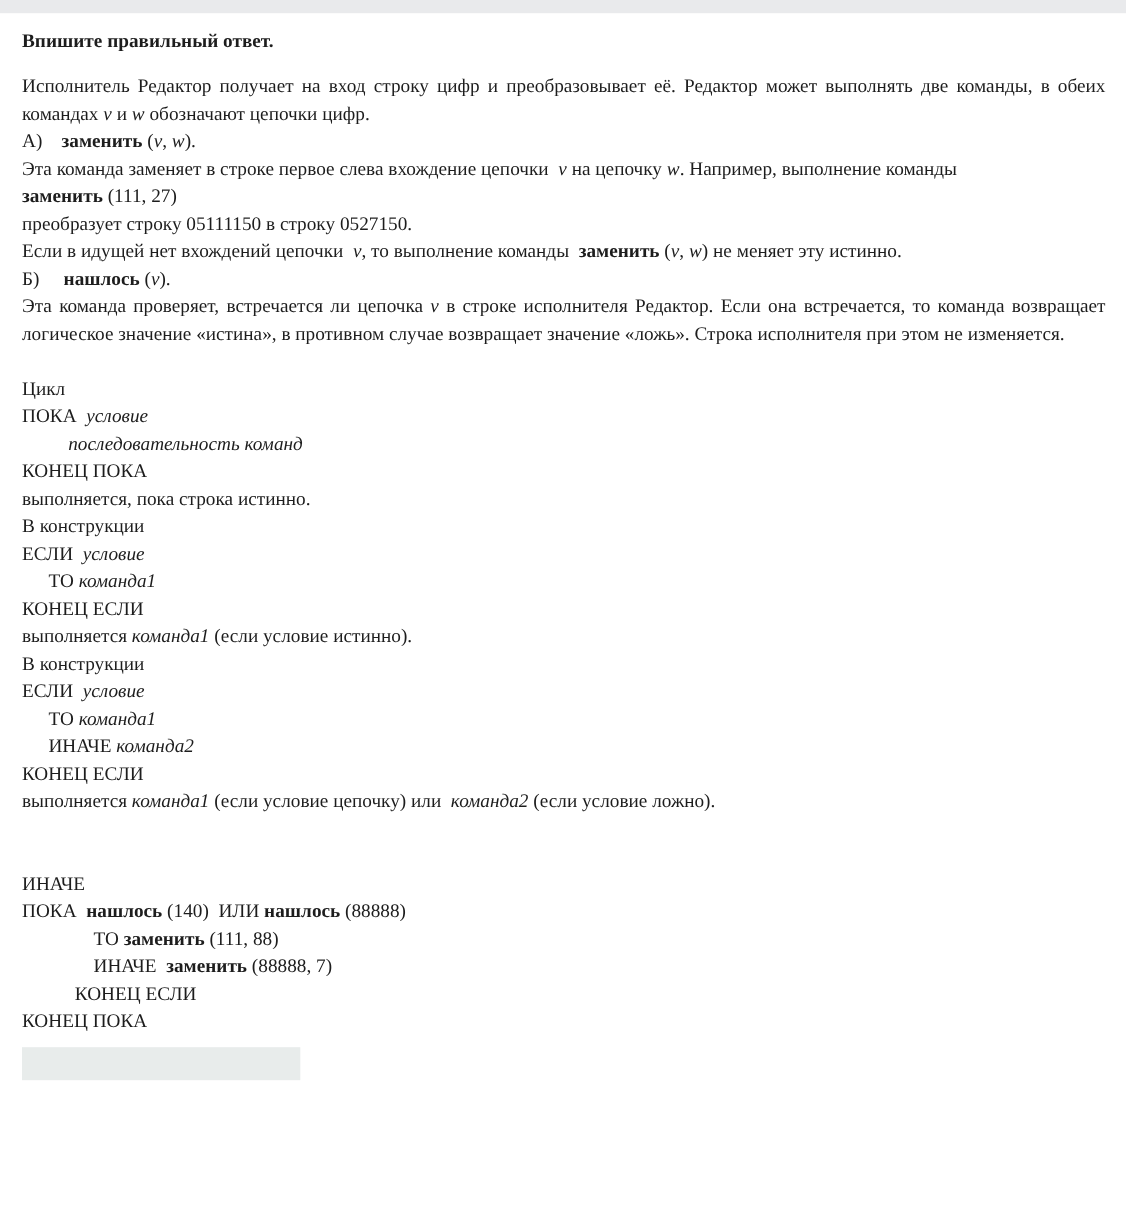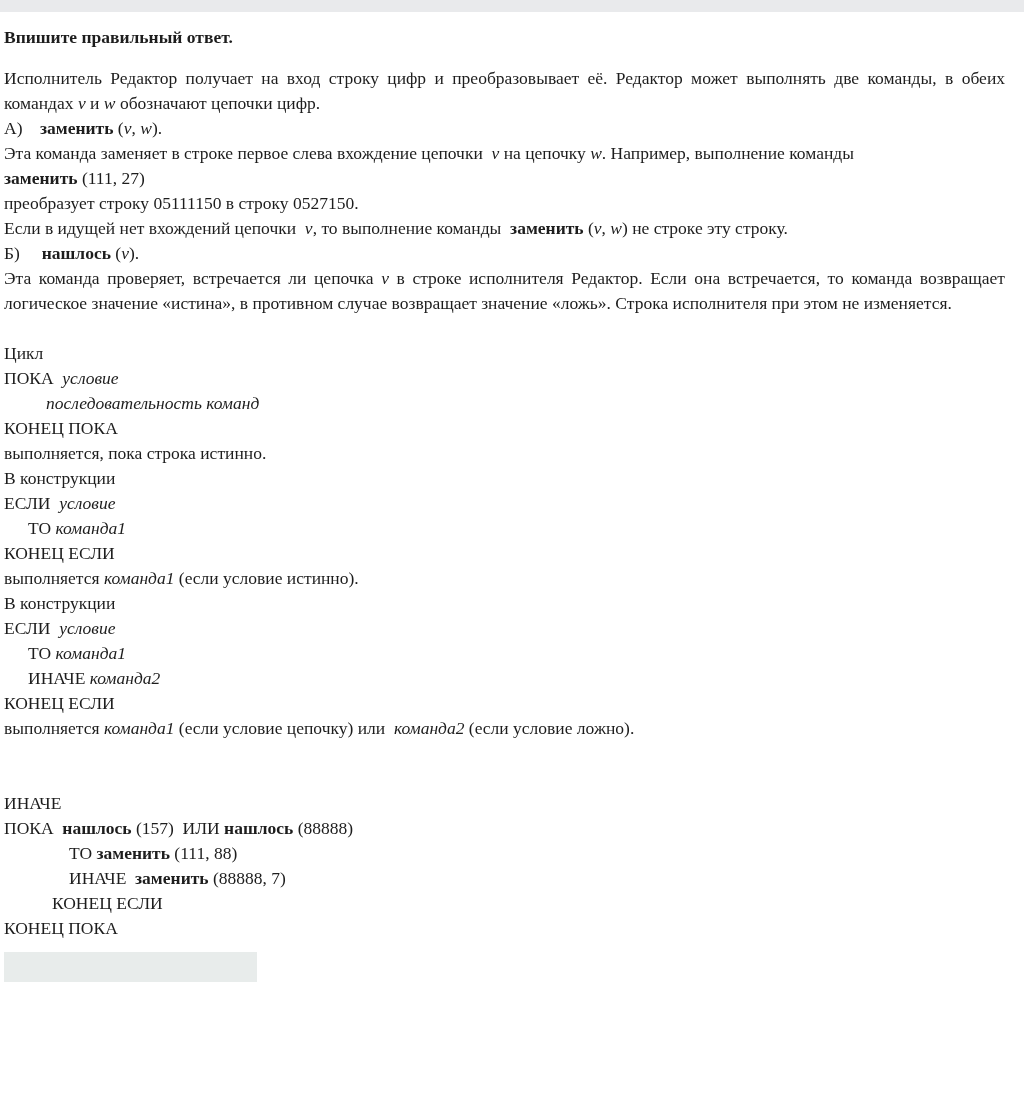--- a/index.html
+++ b/index.html
@@ -11,21 +11,21 @@
     color: #1d1d1d;
     font-family: "Liberation Serif", serif;
     font-size: 17.5px;
   }
   .topbar {
     width: 100%;
     height: 12px;
     background: #e9eaec;
   }
   .content {
-    padding: 13px 19px 0 4px;
+    padding: 13px 19px 0 20px;
   }
   .line {
     line-height: 25px;
     white-space: pre-wrap;
   }
   .para {
     margin: 0;
     line-height: 25px;
     text-align: justify;
   }
@@ -64,21 +64,21 @@
   <p class="para"><span>Исполнитель Редактор получает на вход строку цифр и преобразовывает её. Редактор может выполнять две команды, в обеих командах </span><span class="i">v</span><span> и </span><span class="i">w</span><span> обозначают цепочки цифр.</span></p>
 
   <div class="line"><span>А)    </span><span class="b">заменить</span><span> (</span><span class="i">v</span><span>, </span><span class="i">w</span><span>).</span></div>
 
   <div class="line"><span>Эта команда заменяет в строке первое слева вхождение цепочки  </span><span class="i">v</span><span> на цепочку </span><span class="i">w</span><span>. Например, выполнение команды</span></div>
 
   <div class="line"><span class="b">заменить</span><span> (111, 27)</span></div>
 
   <div class="line">преобразует строку 05111150 в строку 0527150.</div>
 
-  <div class="line"><span>Если в идущей нет вхождений цепочки  </span><span class="i">v</span><span>, то выполнение команды  </span><span class="b">заменить</span><span> (</span><span class="i">v</span><span>, </span><span class="i">w</span><span>) не строке эту строку.</span></div>
+  <div class="line"><span>Если в идущей нет вхождений цепочки  </span><span class="i">v</span><span>, то выполнение команды  </span><span class="b">заменить</span><span> (</span><span class="i">v</span><span>, </span><span class="i">w</span><span>) не меняет эту истинно.</span></div>
 
   <div class="line"><span>Б)     </span><span class="b">нашлось</span><span> (</span><span class="i">v</span><span>).</span></div>
 
   <p class="para"><span>Эта команда проверяет, встречается ли цепочка  </span><span class="i">v</span><span> в строке исполнителя Редактор. Если она встречается, то команда возвращает логическое значение «истина», в противном случае возвращает значение «ложь». Строка исполнителя при этом не изменяется.</span></p>
 
   <div class="blank"></div>
 
   <div class="line">Цикл</div>
   <div class="line"><span>ПОКА  </span><span class="i">условие</span></div>
   <div class="line ind2 i">последовательность команд</div>
@@ -97,21 +97,21 @@
   <div class="line ind1"><span>ИНАЧЕ </span><span class="i">команда2</span></div>
   <div class="line">КОНЕЦ ЕСЛИ</div>
   <div class="line"><span>выполняется </span><span class="i">команда1</span><span> (если условие цепочку) или  </span><span class="i">команда2</span><span> (если условие ложно).</span></div>
 
   <div class="blank"></div>
 
 
   <div class="blank"></div>
 
   <div class="line">ИНАЧЕ</div>
-  <div class="line"><span>ПОКА  </span><span class="b">нашлось</span><span> (157)  ИЛИ </span><span class="b">нашлось</span><span> (88888)</span></div>
+  <div class="line"><span>ПОКА  </span><span class="b">нашлось</span><span> (140)  ИЛИ </span><span class="b">нашлось</span><span> (88888)</span></div>
   <div class="line ind3"><span>ТО </span><span class="b">заменить</span><span> (111, 88)</span></div>
   <div class="line ind3"><span>ИНАЧЕ  </span><span class="b">заменить</span><span> (88888, 7)</span></div>
   <div class="line ind2b">КОНЕЦ ЕСЛИ</div>
   <div class="line">КОНЕЦ ПОКА</div>
 
   <input type="text" class="answer" value="" style="">
 
 </div>
 
 </body></html>

